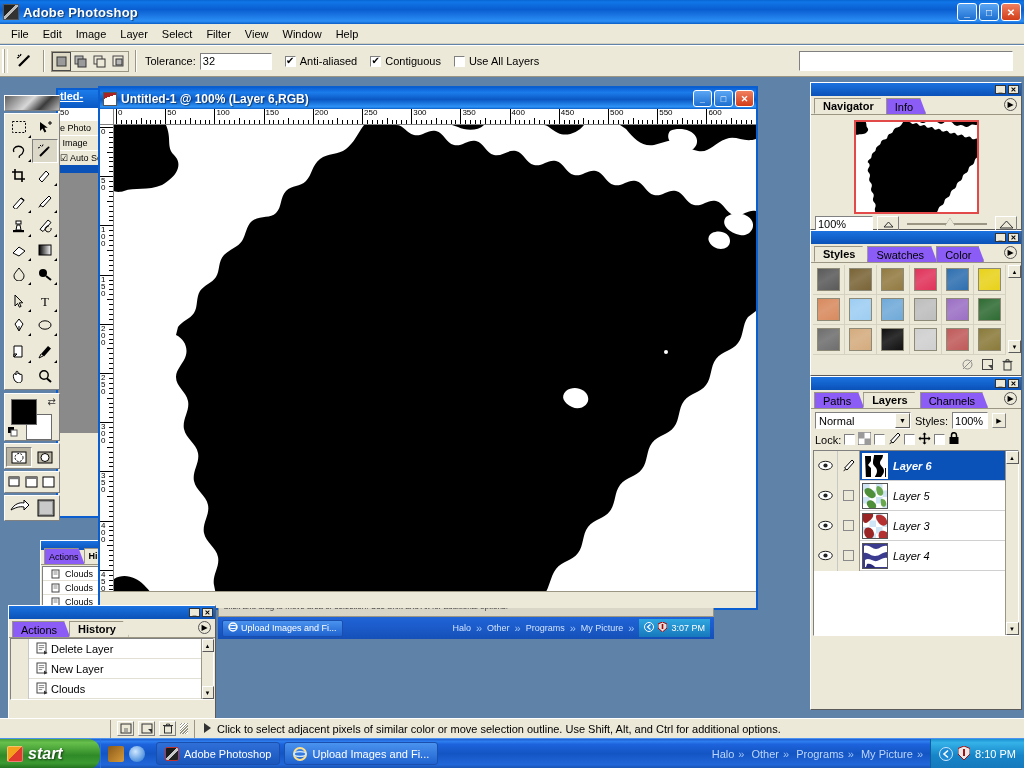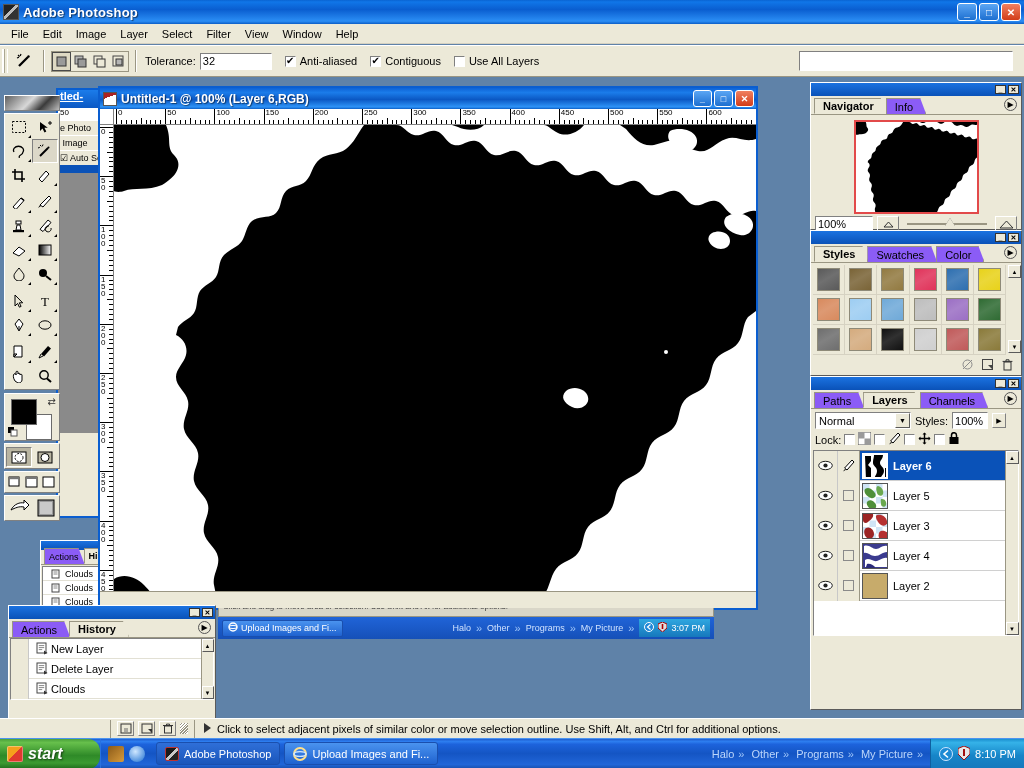--- a/index.html
+++ b/index.html
@@ -157,21 +157,21 @@
   #layerpal { left:810px; top:376px; width:212px; height:334px; }
   .blendrow { display:flex; align-items:center; gap:4px; padding:3px 4px; }
   .combo { display:flex; align-items:center; background:#fff; border:1px solid #808080;
      border-right-color:#fff; border-bottom-color:#fff; height:17px; font-size:11px; padding-left:3px;}
   .combo .arrow { margin-left:auto; width:15px; height:15px; background:#ece9d8;
      border:1px solid #fff; border-right-color:#5a5a5a; border-bottom-color:#5a5a5a;
      display:flex; align-items:center; justify-content:center; font-size:7px; }
   .lockrow { display:flex; align-items:center; gap:3px; padding:0 4px 3px 4px; font-size:11px; }
   .layerlist { margin:0 2px; border:1px solid #808080; border-right-color:#fff; border-bottom-color:#fff;
      background:#fff; height:186px; display:flex; }
-  .llrows { flex:1; }
+  .llrows { flex:1;font-style:italic; }
   .lrow { display:flex; align-items:center; height:30px; border-bottom:1px solid #d0d0d0; }
   .lrow.sel { background:#0a52b8; color:#fff; font-weight:bold; }
   .eyecell { width:24px; height:30px; display:flex; align-items:center; justify-content:center;
      border-right:1px solid #c8c8c8; background:#ece9d8; }
   .lnkcell { width:22px; height:30px; display:flex; align-items:center; justify-content:center;
      border-right:1px solid #9a9683; background:#ece9d8; }
   .lthumb { width:26px; height:26px; border:1px solid #555; margin:0 5px 0 2px; overflow:hidden; }
   .lrow.sel .lthumb { border:2px solid #fff; }
   .lname { font-size:11px; }
   .lscroll { width:13px; background:#ece9d8; border-left:1px solid #9a9683;
@@ -1282,35 +1282,20 @@
               <span style="display:block;width:11px;height:11px;border:1px solid #8a8a8a;background:#ece9d8;"></span>
             </div>
             <div class="lthumb"><svg width="26" height="26" viewBox="0 0 26 26">
                 <rect width="26" height="26" fill="#3b3b8f"></rect>
                 <path d="M1 2 c5 -2 8 3 12 3 c4 0 6 -4 11 -3 v6 c-5 0 -7 4 -12 4 c-5 0 -7 -4 -11 -3 z" fill="#fff"></path>
                 <path d="M2 16 c4 -3 8 2 12 1 c4 -1 6 -4 10 -3 v9 h-22 z" fill="#fff"></path>
                 <path d="M4 20 c3 -1 6 1 8 3 l-1 3 h-9 z" fill="#2a2a7a"></path>
               </svg></div>
             <div class="lname">Layer 4</div>
           </div>
-          <div class="lrow">
-            <div class="eyecell">
-              <svg width="15" height="11">
-                <ellipse cx="7.5" cy="5.5" rx="6.8" ry="4.2" fill="#fff" stroke="#222"></ellipse>
-                <circle cx="7.5" cy="5.5" r="2.1" fill="#222"></circle>
-              </svg>
-            </div>
-            <div class="lnkcell">
-              <span style="display:block;width:11px;height:11px;border:1px solid #8a8a8a;background:#ece9d8;"></span>
-            </div>
-            <div class="lthumb"><svg width="26" height="26" viewBox="0 0 26 26">
-                <rect width="26" height="26" fill="#c7ab6b"></rect>
-              </svg></div>
-            <div class="lname">Layer 2</div>
-          </div>
         </div>
       <div class="lscroll">
         <div class="sbtn">▲</div>
         <div class="sbtn">▼</div>
       </div>
     </div>
 
     <div class="pal-foot" style="justify-content:center;gap:6px;margin-top:94px;border-top:1px solid #9a9683;">
       <div class="fbtn">
         <svg width="15" height="14">
@@ -1365,31 +1350,31 @@
       <div class="hleft"></div>
       <div style="flex:1;" id="history-rows">
           <div class="hrow">
             <span class="hico">
               <svg width="13" height="13">
                 <rect x="1" y="1" width="9" height="10" fill="#fff" stroke="#444"></rect>
                 <path d="M2.8 3.6 h5.4 M2.8 5.6 h5.4 M2.8 7.6 h3.4" stroke="#888"></path>
                 <path d="M8 8.5 l3.6 2.4 l-3.6 1.6 z" fill="#333"></path>
               </svg>
             </span>
-            <span>New Layer</span>
+            <span>Delete Layer</span>
           </div>
           <div class="hrow">
             <span class="hico">
               <svg width="13" height="13">
                 <rect x="1" y="1" width="9" height="10" fill="#fff" stroke="#444"></rect>
                 <path d="M2.8 3.6 h5.4 M2.8 5.6 h5.4 M2.8 7.6 h3.4" stroke="#888"></path>
                 <path d="M8 8.5 l3.6 2.4 l-3.6 1.6 z" fill="#333"></path>
               </svg>
             </span>
-            <span>Delete Layer</span>
+            <span>New Layer</span>
           </div>
           <div class="hrow">
             <span class="hico">
               <svg width="13" height="13">
                 <rect x="1" y="1" width="9" height="10" fill="#fff" stroke="#444"></rect>
                 <path d="M2.8 3.6 h5.4 M2.8 5.6 h5.4 M2.8 7.6 h3.4" stroke="#888"></path>
                 <path d="M8 8.5 l3.6 2.4 l-3.6 1.6 z" fill="#333"></path>
               </svg>
             </span>
             <span>Clouds</span>

